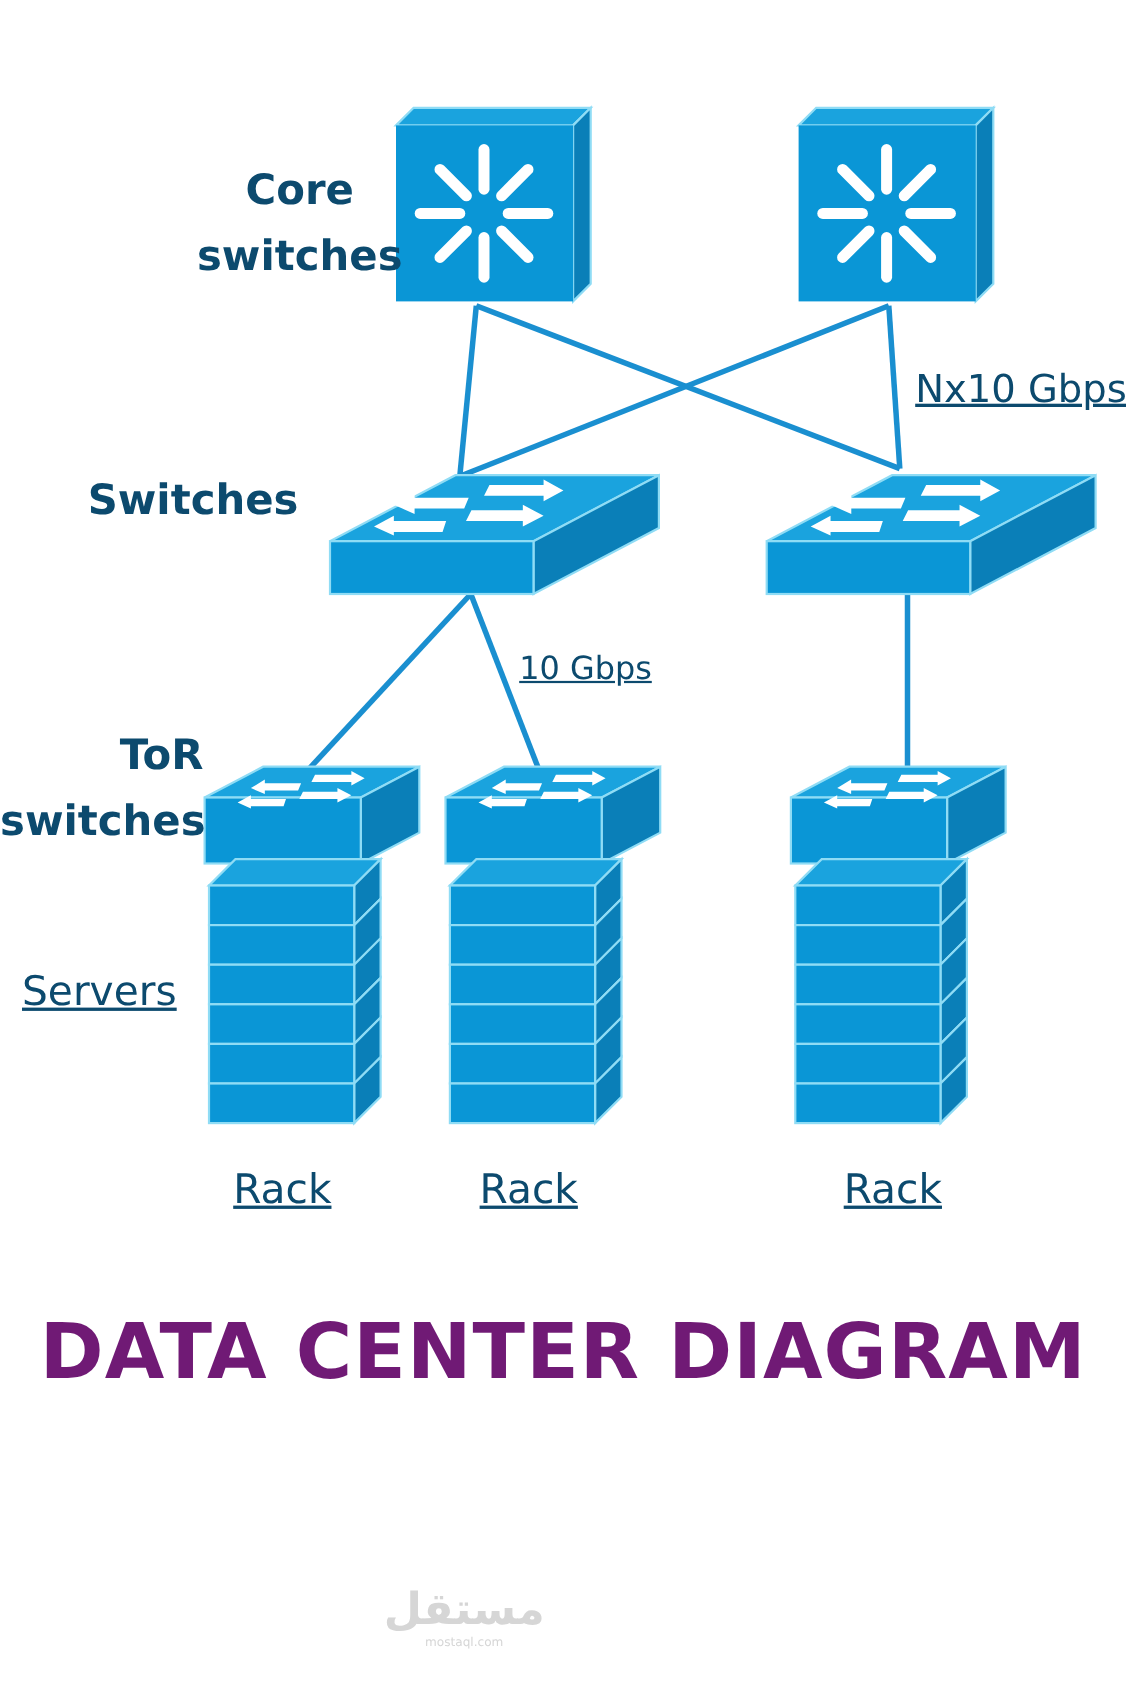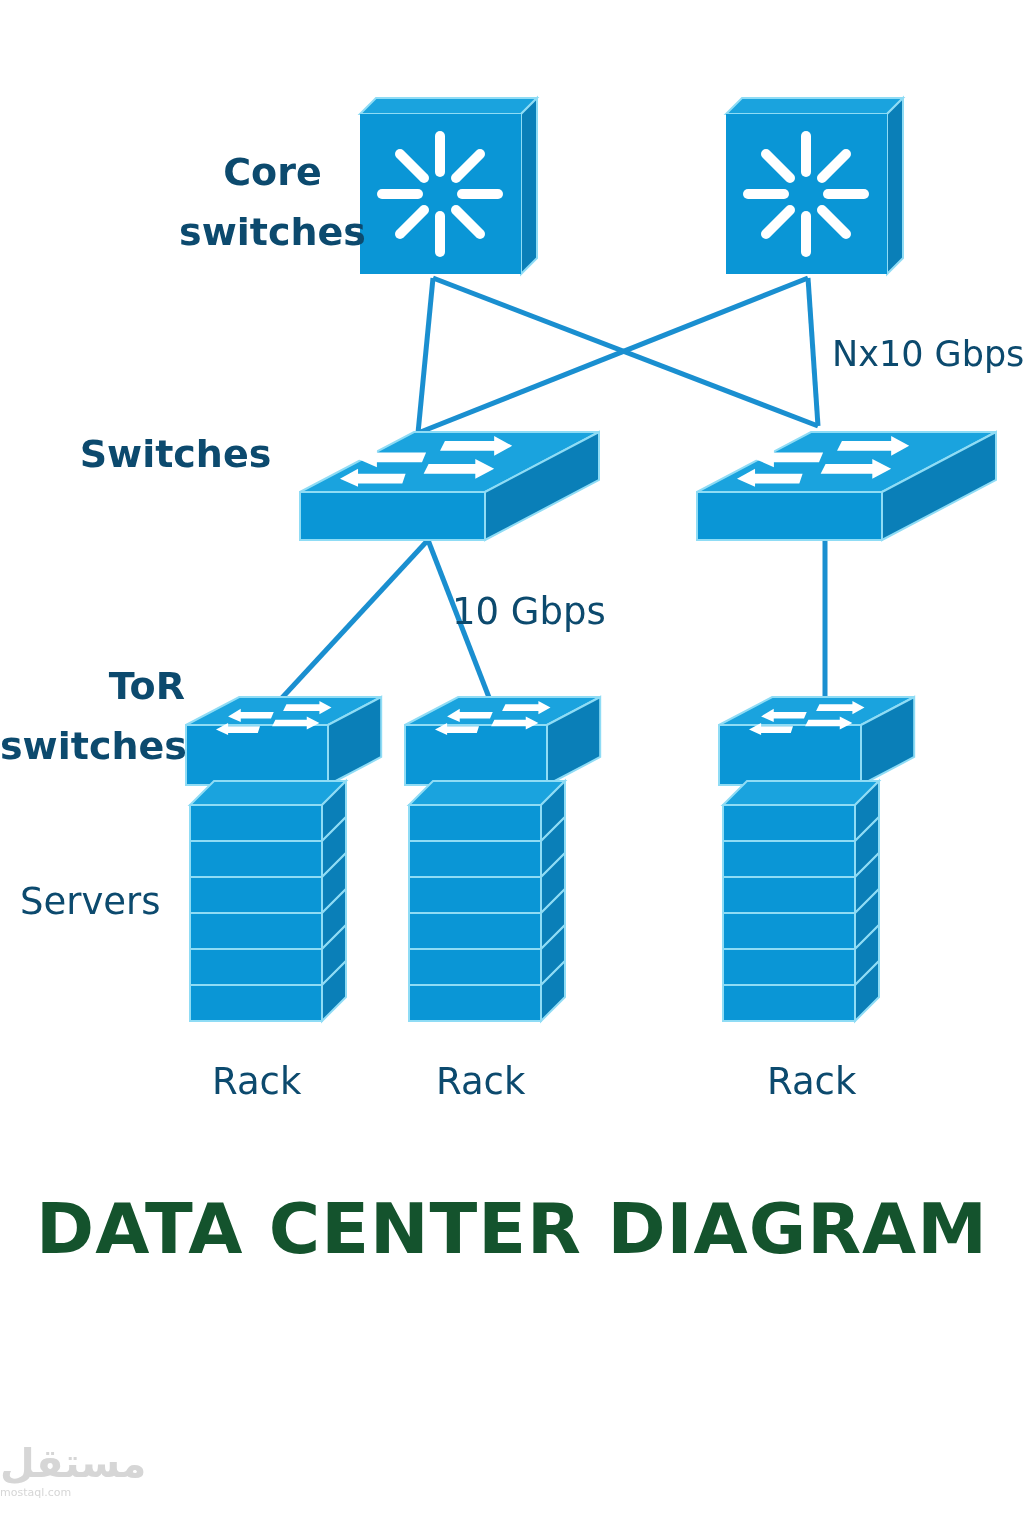--- a/index.html
+++ b/index.html
@@ -1,22 +1,22 @@
 <!DOCTYPE html>
 <html><head>
 <meta charset="utf-8">
 <style>
   html, body { margin:0; padding:0; background:#ffffff; }
   body { width:1024px; height:1536px; position:relative; overflow:hidden; font-family:"DejaVu Sans", sans-serif; }
   #diagram { position:absolute; left:0; top:0; width:1024px; height:1536px; }
   .lbl { position:absolute; color:#0c4a6e; font-family:"DejaVu Sans", sans-serif; white-space:nowrap; }
   .lbl-bold { font-weight:bold; font-size:38px; line-height:60px; text-align:center; }
-  .lbl-reg { font-size:37px; }
-  .title { position:absolute; left:0; width:1024px; top:1188px; text-align:center; font-family:"DejaVu Sans", sans-serif; font-weight:bold; font-size:70px; color:#14532d; letter-spacing:1px; }
-  .wm { position:absolute; left:0; width:844px; text-align:left; color:#d6d6d6; font-family:"DejaVu Sans", sans-serif; }
+  .lbl-reg { font-size:37px;text-decoration:underline; }
+  .title { position:absolute; left:0; width:1024px; top:1188px; text-align:center; font-family:"DejaVu Sans", sans-serif; font-weight:bold; font-size:70px; color:#701a75; letter-spacing:1px; }
+  .wm { position:absolute; left:0; width:844px; text-align:center; color:#d6d6d6; font-family:"DejaVu Sans", sans-serif; }
   .wm-ar { top:1440px; font-size:40px; font-weight:bold; }
   .wm-en { top:1486px; font-size:11px; }
 </style>
 </head>
 <body>
 
 <svg id="diagram" viewBox="0 0 1024 1536" xmlns="http://www.w3.org/2000/svg">
 
   <g stroke="#1a8fd0" stroke-width="5" fill="none">
     <line x1="433" y1="278" x2="418" y2="433"></line>
@@ -225,21 +225,21 @@
 </div>
 
 <div class="lbl lbl-bold" style="left:0px; top:656px; width:185px; text-align:right;">
   <div>ToR</div>
   <div>switches</div>
 </div>
 
 <div class="lbl lbl-reg" style="left:20px; top:880px;">Servers</div>
 
 <div class="lbl lbl-reg" style="left:832px; top:334px; font-size:35px;">Nx10 Gbps</div>
-<div class="lbl lbl-reg" style="left:452px; top:590px; font-size:37px;">10 Gbps</div>
+<div class="lbl lbl-reg" style="left:472px; top:590px; font-size:29px;">10 Gbps</div>
 
 <div class="lbl lbl-reg" style="left:212px; top:1060px;">Rack</div>
 <div class="lbl lbl-reg" style="left:436px; top:1060px;">Rack</div>
 <div class="lbl lbl-reg" style="left:767px; top:1060px;">Rack</div>
 
 <div class="title">DATA CENTER DIAGRAM</div>
 
 <div class="wm wm-ar">مستقل</div>
 <div class="wm wm-en">mostaql.com</div>
 

